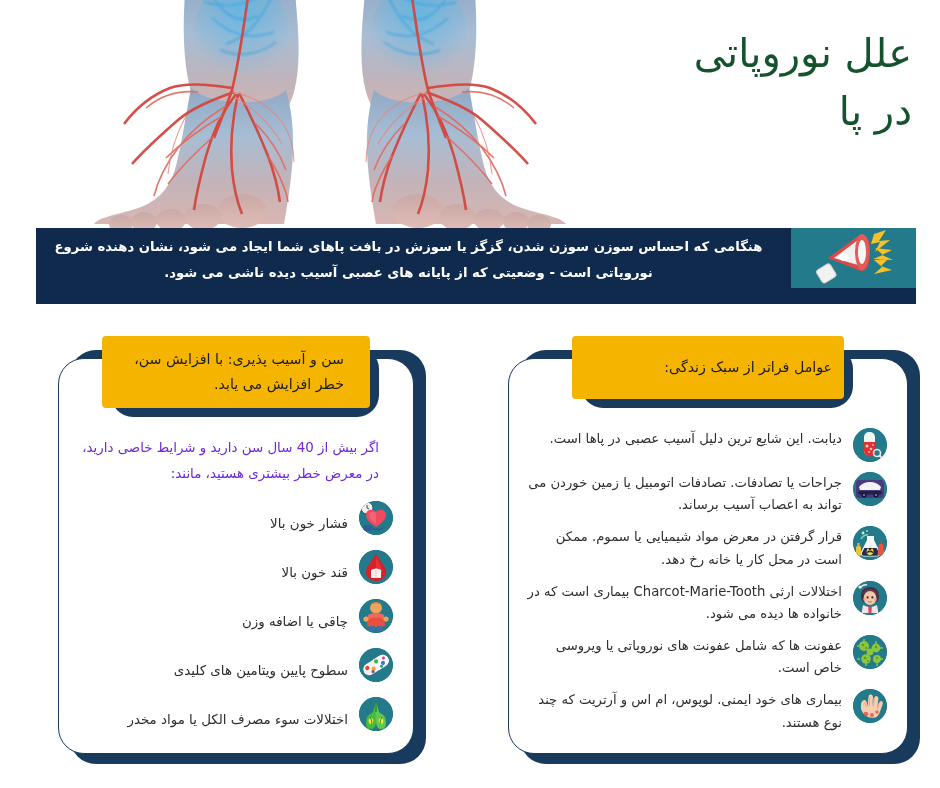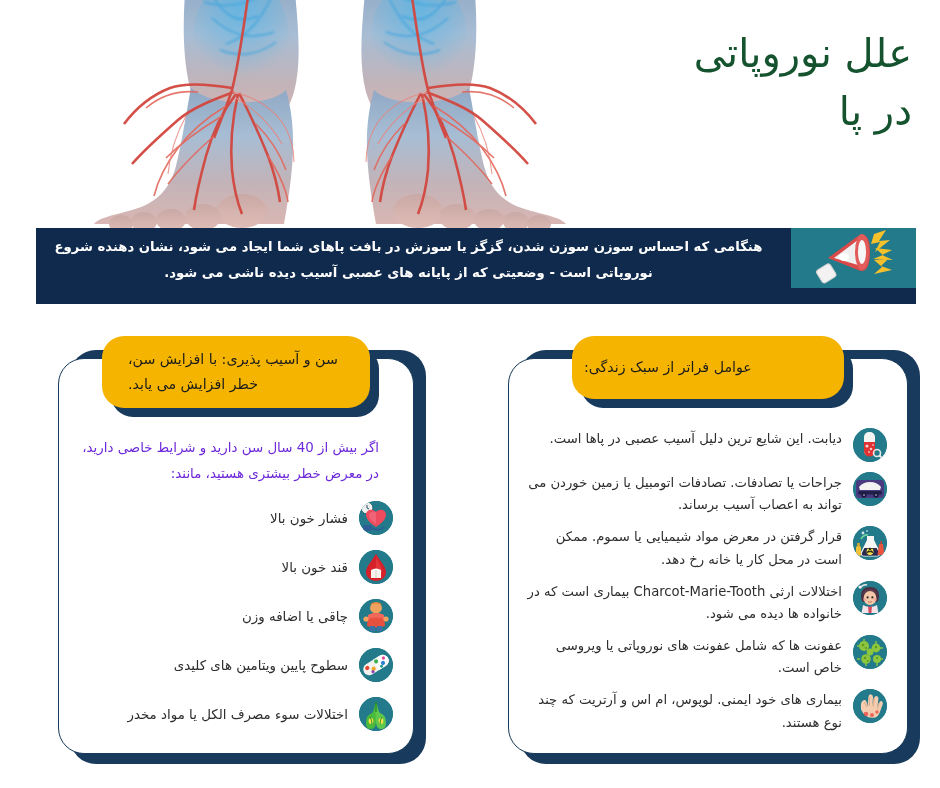--- a/index.html
+++ b/index.html
@@ -58,41 +58,41 @@
     overflow:hidden;
   }
 
   .pill-wrap { position:absolute; left:0; right:0; top:0; display:flex; justify-content:center; z-index:5; }
   .pill-shadow-holder { position:relative; }
   .pill-shadow {
     position:absolute; left:9px; top:11px; right:-9px; bottom:-9px;
     background:#183a5c; border-radius:22px;
   }
   .pill {
-    position:relative; background:#f5b400; border-radius:22px;
+    position:relative; background:#f5b400; border-radius:4px;
     color:#1b1b1b; font-size:14.2px; line-height:1.75; font-weight:400;
-    text-align:left; direction:rtl;
+    text-align:right; direction:rtl;
     padding:11px 26px;
   }
   #card-left  .pill { width:268px; }
   #card-right .pill { width:272px; padding:19px 12px; }
 
   .card-inner { padding:76px 20px 10px 16px; }
   #card-right .card-inner { padding-top:68px; }
 
   .intro-text {
     direction:rtl; text-align:right; color:#6d28d9;
     font-size:13.4px; line-height:1.95; padding:0 14px 12px 6px;
   }
 
   .item-list { display:flex; flex-direction:column; }
   #card-left  .item-list { gap:15px; padding-top:2px; }
   #card-right .item-list { gap:9px; }
 
-  .item { display:flex; align-items:center; direction:rtl; gap:11px; }
+  .item { display:flex; align-items:flex-end; direction:rtl; gap:11px; }
   #card-right .item { align-items:flex-start; }
 
   .item-icon { width:34px; min-width:34px; height:34px; position:relative; }
   #card-right .item-icon { margin-top:1px; }
 
   .item-text {
     direction:rtl; text-align:right; color:#2d2d2d;
     font-size:13.2px; line-height:1.68; padding-top:1px;
   }
   #card-left .item-text { font-size:13.4px; }

